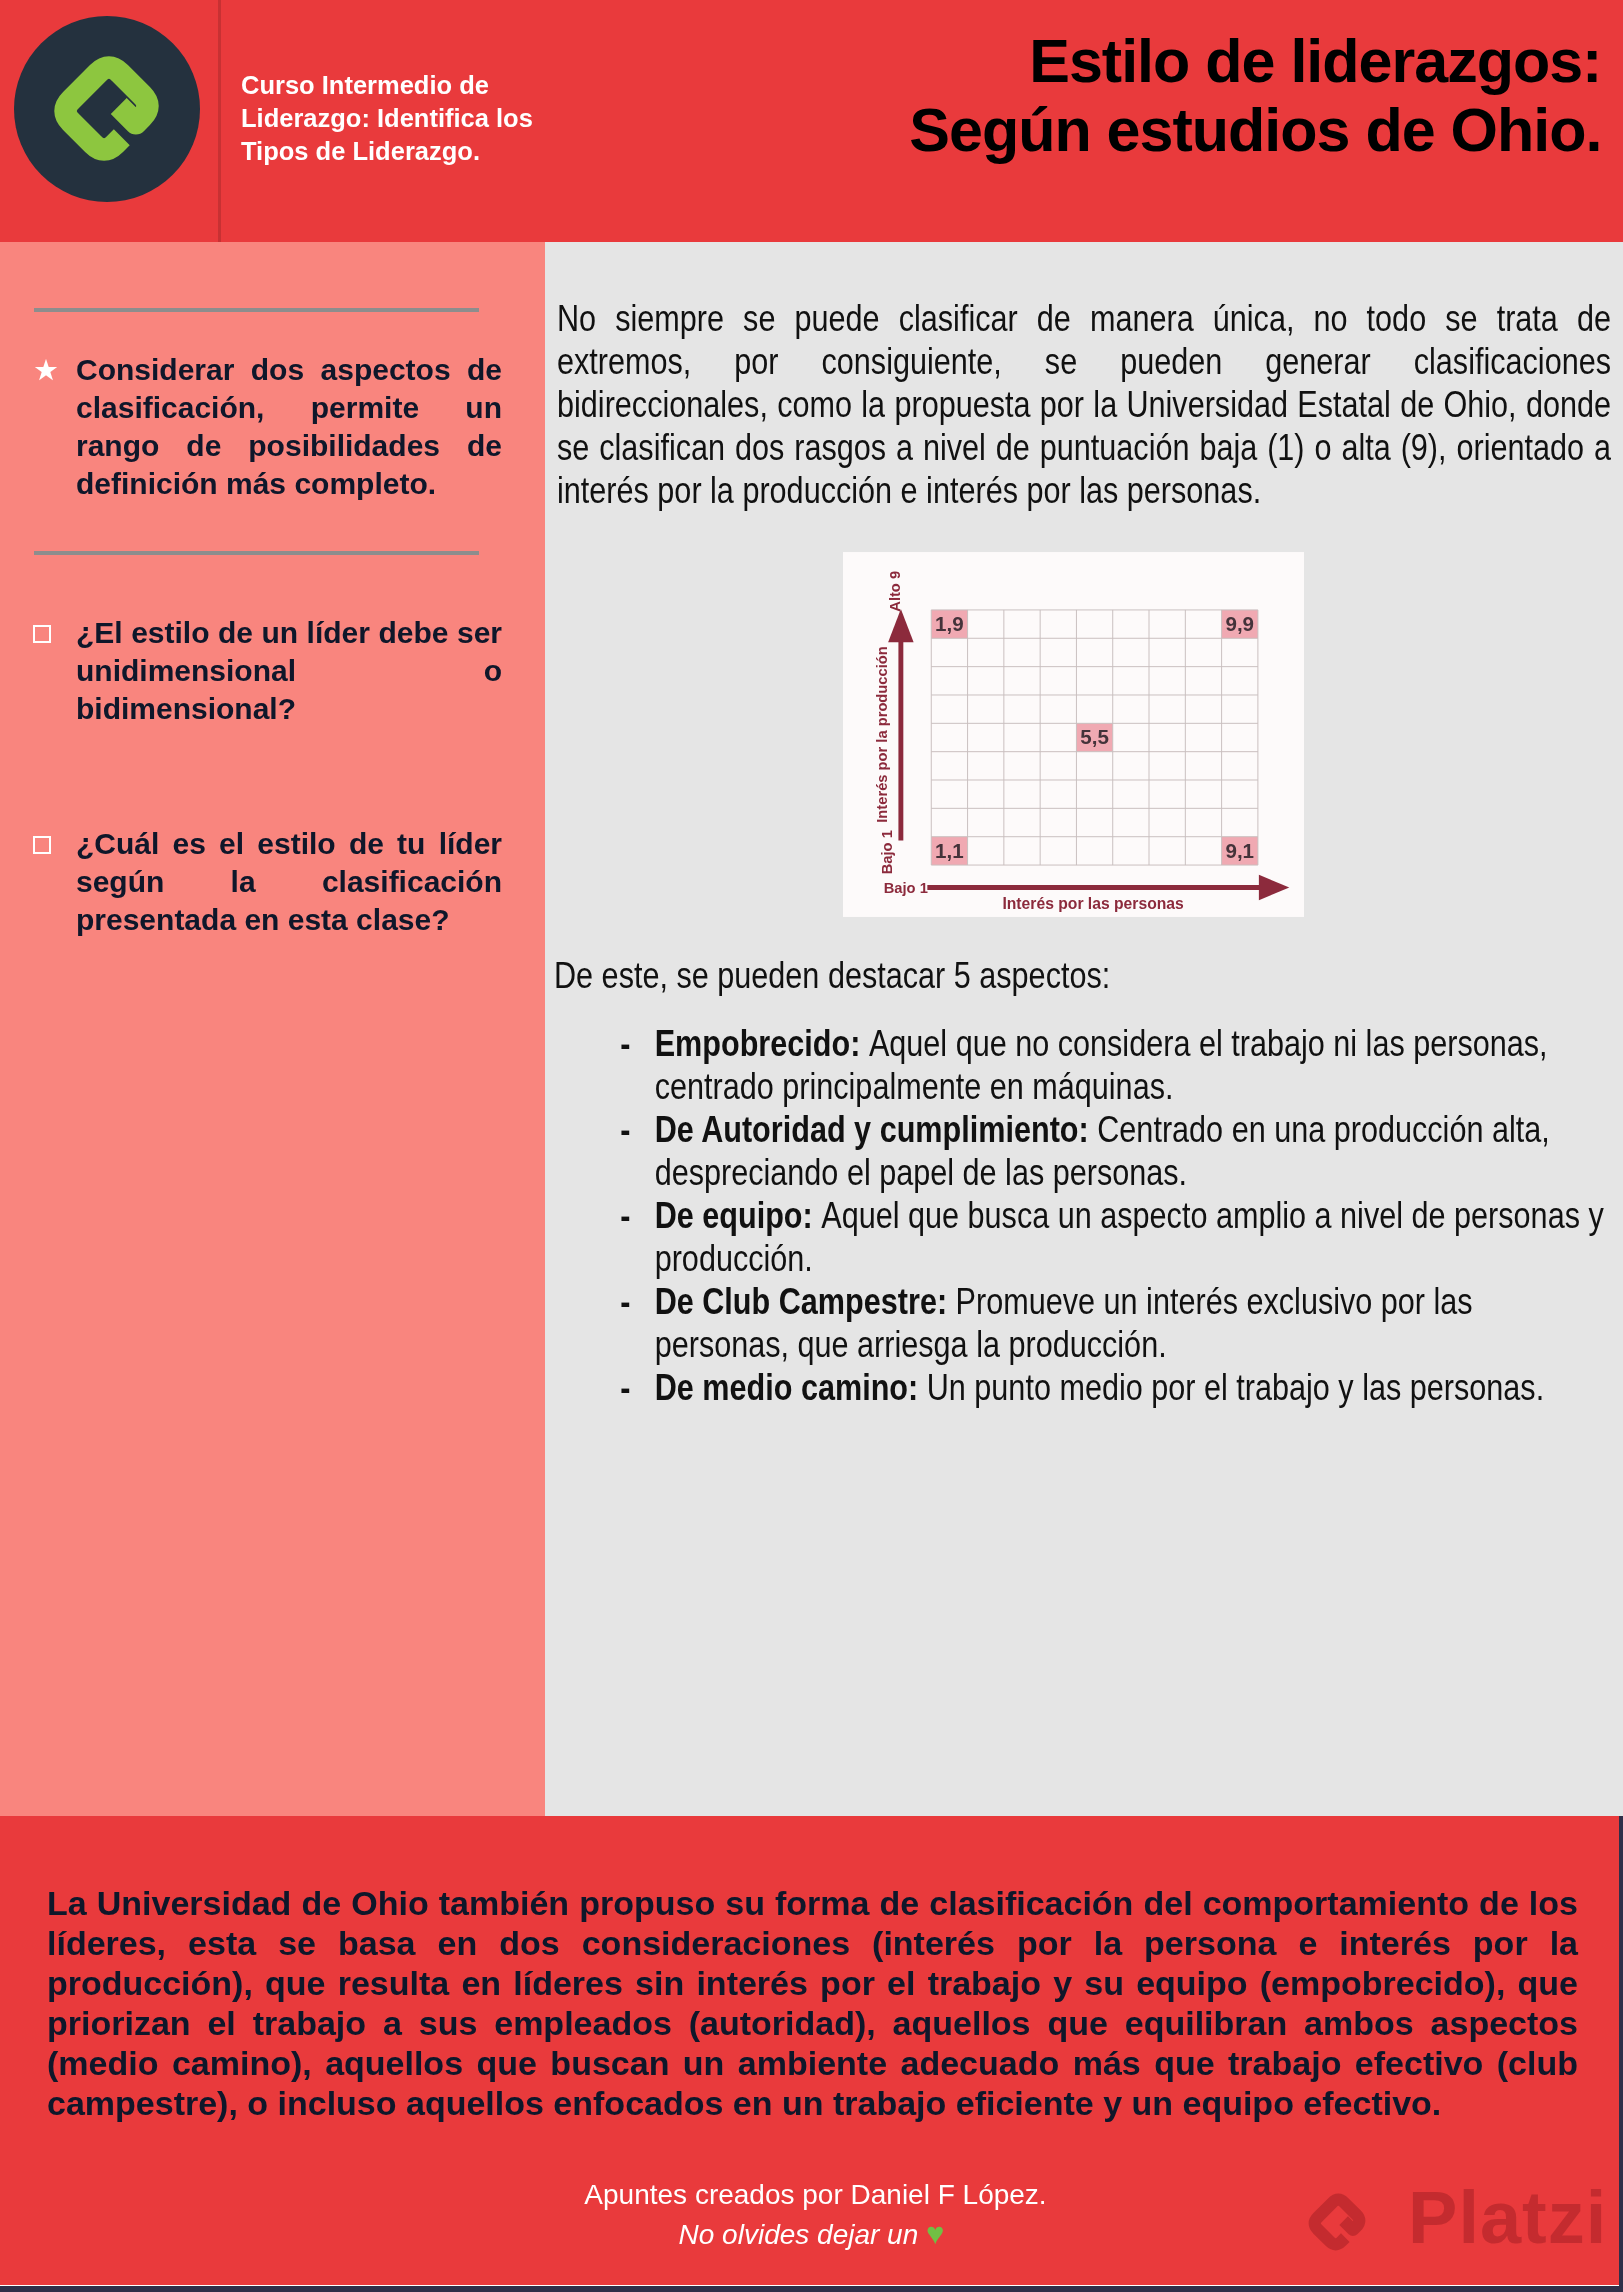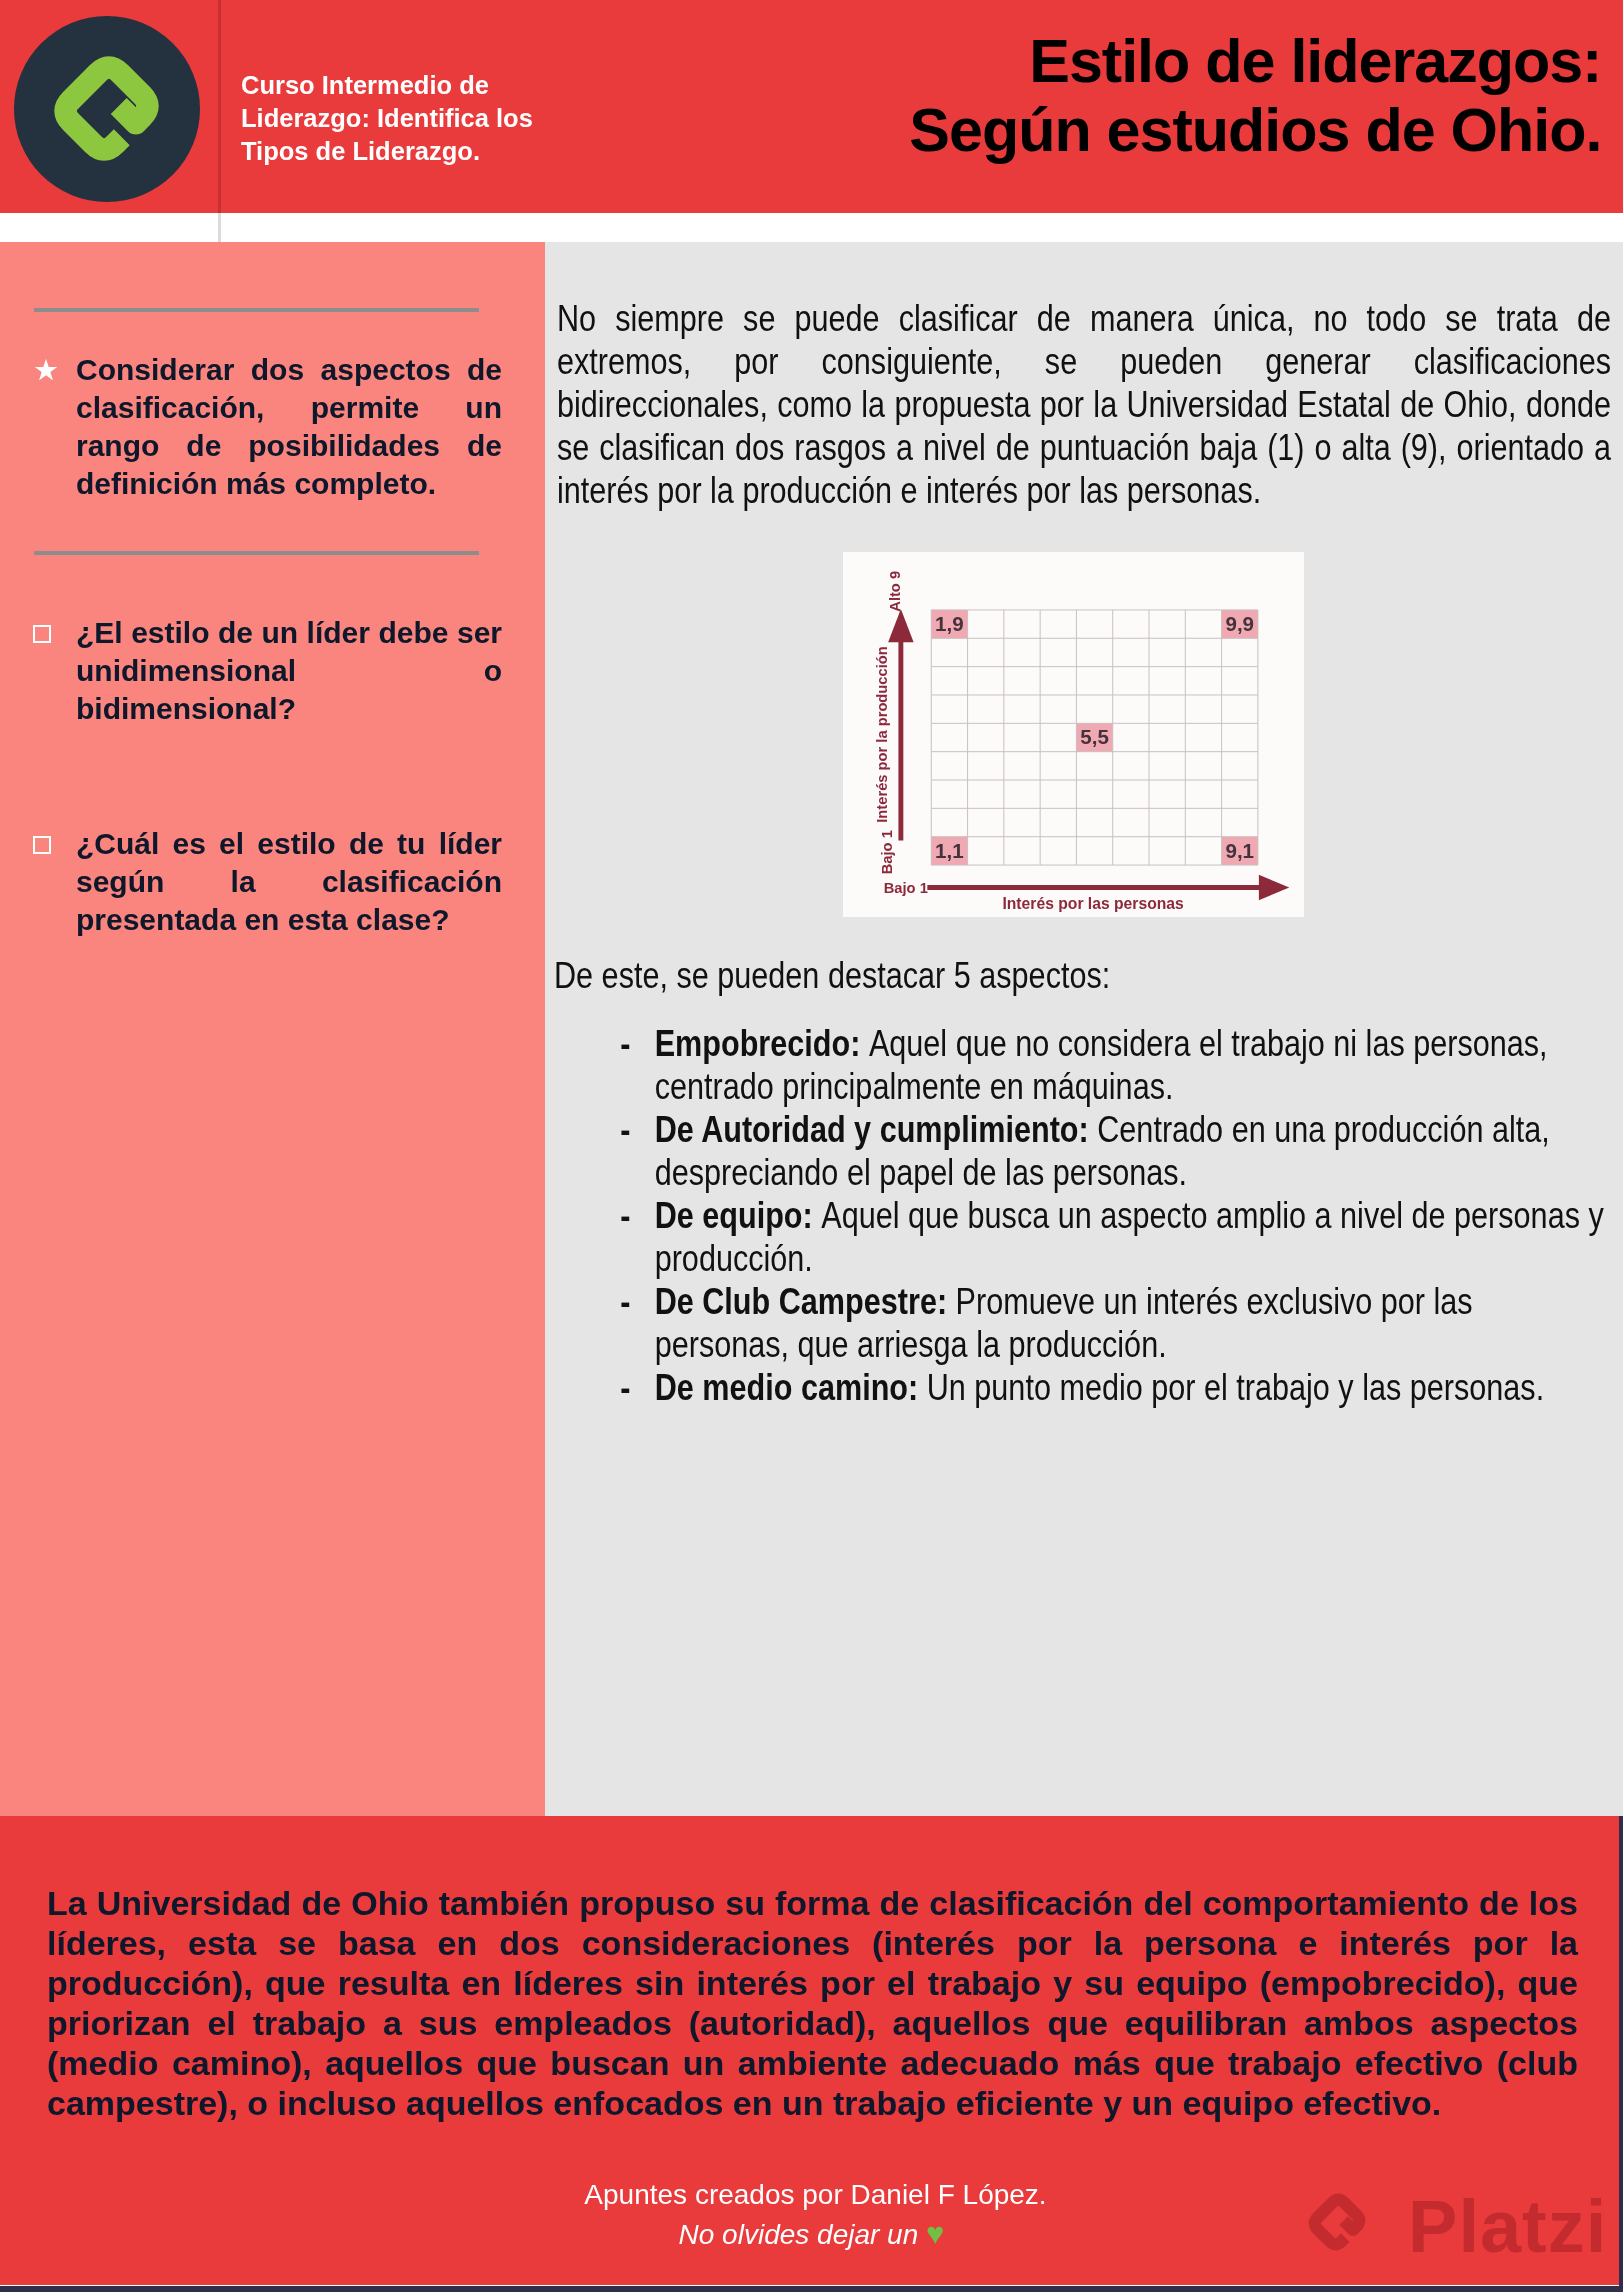--- a/index.html
+++ b/index.html
@@ -3,21 +3,21 @@
 <meta charset="utf-8">
 <style>
   * { margin:0; padding:0; box-sizing:border-box; }
   html,body { background:#555; }
   .page {
     position:relative; width:1623px; height:2293px; margin:0 auto;
     background:#ffffff; overflow:hidden;
     font-family:"Liberation Sans", sans-serif;
   }
   
-  .header { position:absolute; left:0; top:0; width:1623px; height:213px; background:#e93a3c; }
+  .header { position:absolute; left:0; top:0; width:1623px; height:242px; background:#e93a3c; }
   .logo-circle {
     position:absolute; left:13.7px; top:15.7px; width:186px; height:186px;
     border-radius:50%; background:#24313e; display:flex; align-items:center; justify-content:center;
   }
   .header-divider { position:absolute; left:218px; top:0; width:2.9px; height:242px; background:rgba(0,0,0,0.14); }
   .course-title {
     position:absolute; left:241px; top:69px; width:304px;
     color:#ffffff; font-weight:bold; font-size:25.5px; line-height:33px;
   }
   .main-title {
@@ -64,21 +64,21 @@
   .banner-text {
     position:absolute; left:47px; top:67px; width:1531px;
     color:#0f172a; font-weight:bold; font-size:34px; line-height:40px; text-align:justify;
   }
   .credits { position:absolute; left:0; top:359px; width:1623px; text-align:center; color:#ffffff; }
   .credits-author { font-size:28px; line-height:39px;padding-left:8px; }
   .credits-reminder { font-size:28px; line-height:39px; font-style:italic; }
   .heart { color:#71bf44; font-style:normal; font-size:31px; }
   .banner-edge { position:absolute; right:0; top:0; width:3.9px; height:476px; background:#2f2f49; }
   .watermark {
-    position:absolute; right:15.7px; bottom:15.7px; display:flex; align-items:flex-end; gap:24px;
+    position:absolute; right:15.7px; bottom:15.7px; display:flex; align-items:flex-start; gap:24px;
     color:rgba(150,26,32,0.45);
   }
   .watermark-text { font-weight:bold; font-size:74px; letter-spacing:1px; }
   
   .bottom-strip { position:absolute; left:0; top:2286px; width:1623px; height:6.9px; background:#2f2f49; }
 </style>
 </head>
 <body>
 
 <div class="page">

